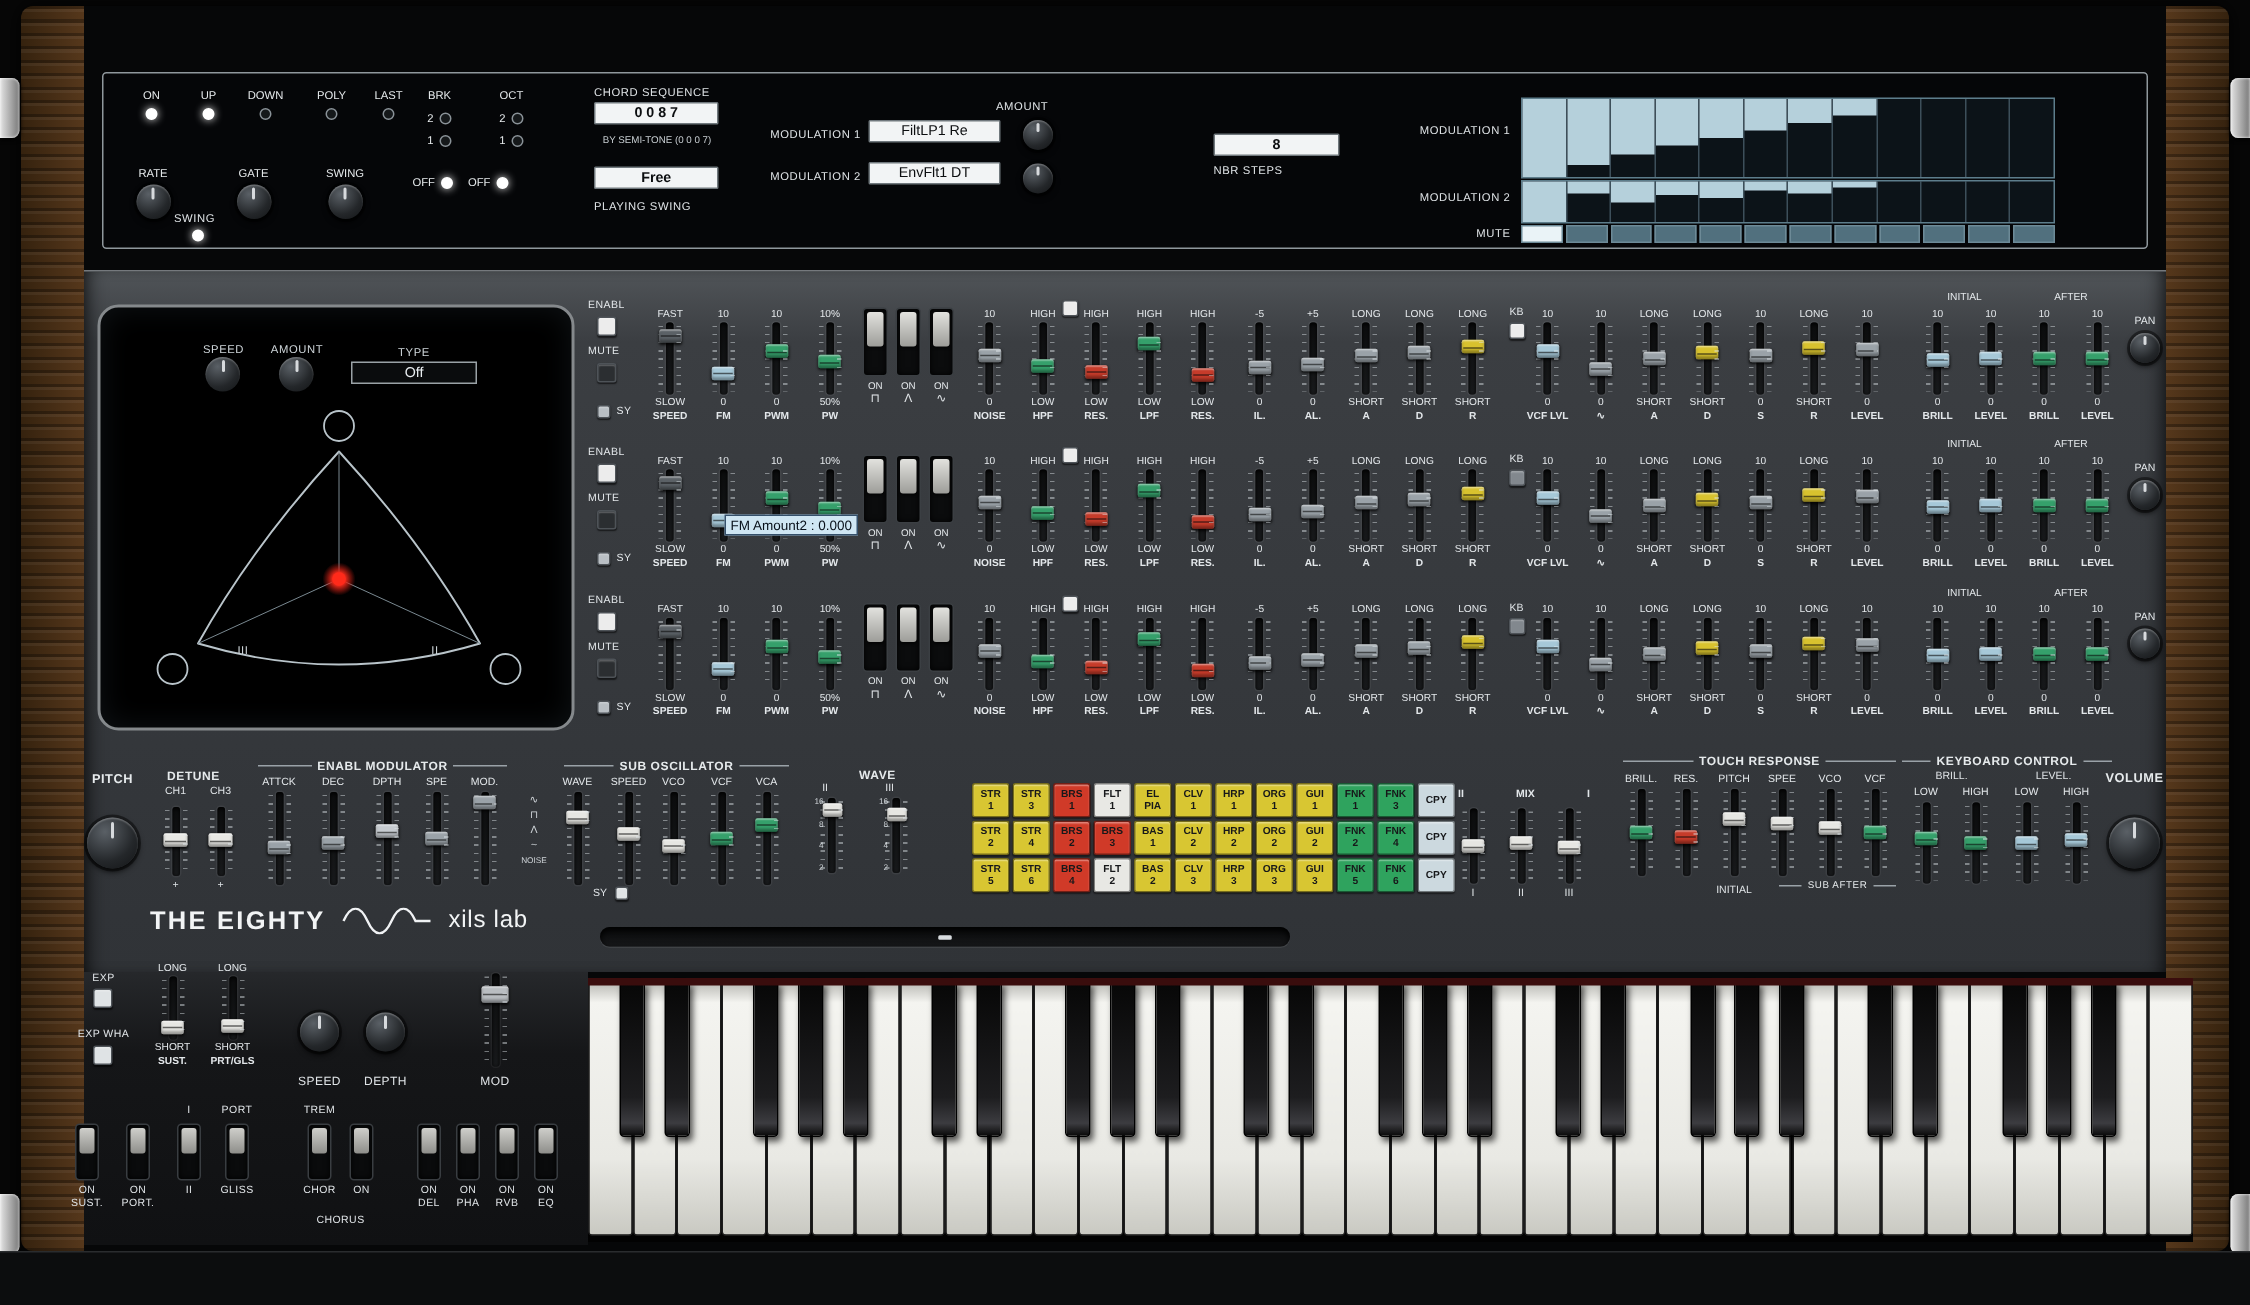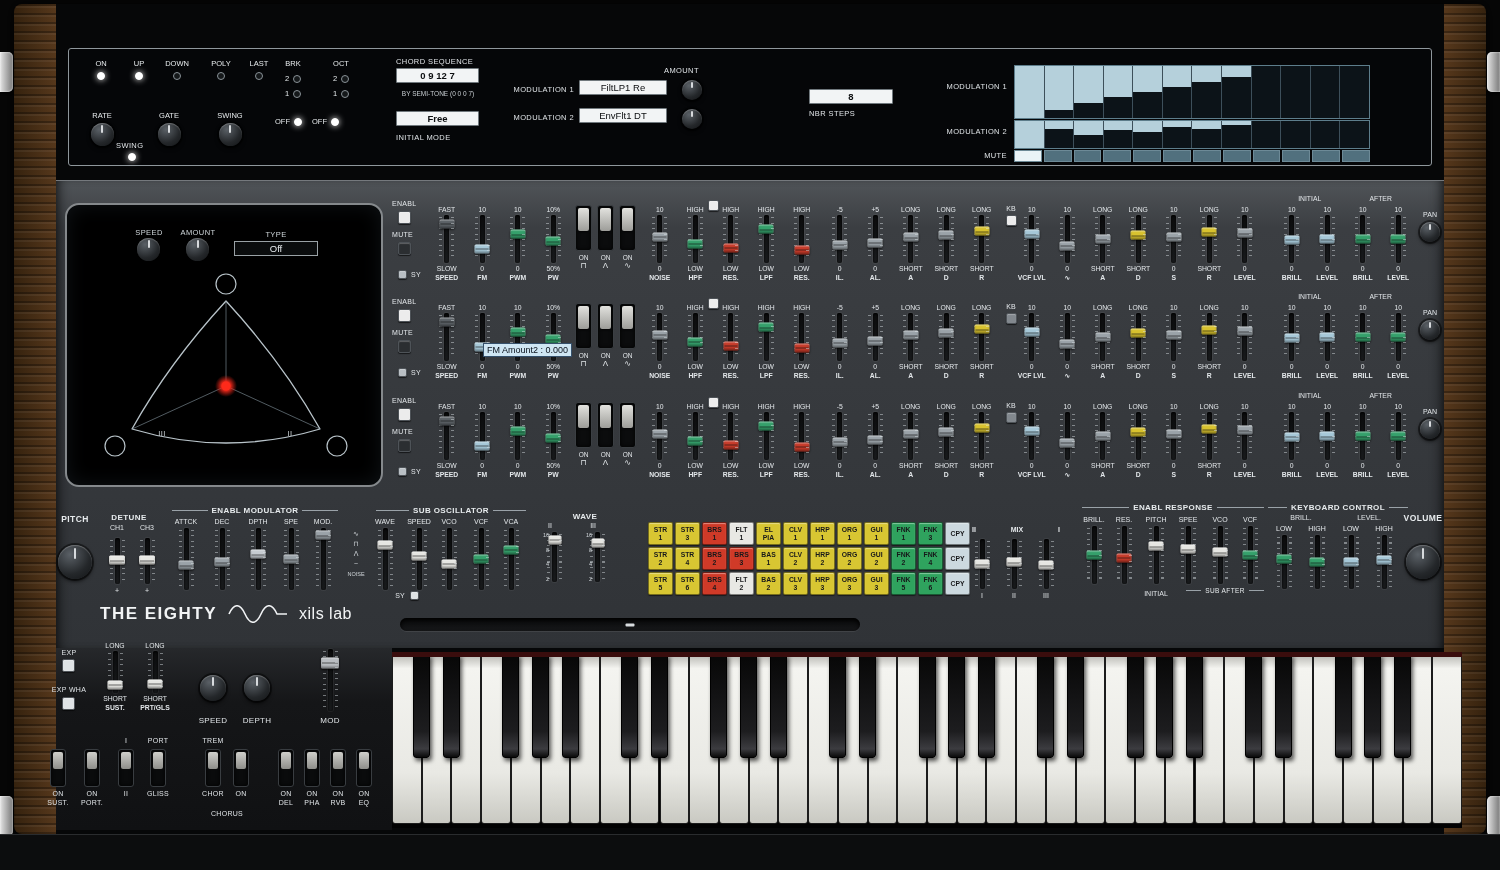--- a/index.html
+++ b/index.html
@@ -161,24 +161,24 @@
   <div class="inner"></div>
   <div class="brk-l" style="top:52px;"></div>
   <div class="brk-l" style="top:796px;"></div>
   <div class="brk-r" style="top:52px;"></div>
   <div class="brk-r" style="top:796px;"></div>
   <div class="case-bottom"></div>
 
 
   <div class="arp" id="arp">
     <div class="arp-lbl" style="left:327px;top:8px;width:84px;">CHORD SEQUENCE</div>
-    <div class="vbox" style="left:327px;top:19px;width:83px;">0 9 12 7</div>
+    <div class="vbox" style="left:327px;top:19px;width:83px;">0 0 8 7</div>
     <div class="arp-sub" style="left:316px;top:41px;width:106px;">BY SEMI-TONE (0 0 0 7)</div>
     <div class="vbox" style="left:327px;top:62px;width:83px;">Free</div>
-    <div class="arp-lbl" style="left:327px;top:84px;width:84px;">INITIAL MODE</div>
+    <div class="arp-lbl" style="left:327px;top:84px;width:84px;">PLAYING SWING</div>
     <div class="arp-lbl right" style="left:425px;top:36px;width:80px;">MODULATION 1</div>
     <div class="vbox" style="left:510px;top:31px;width:88px;font-weight:normal;">FiltLP1 Re</div>
     <div class="arp-lbl right" style="left:425px;top:64px;width:80px;">MODULATION 2</div>
     <div class="vbox" style="left:510px;top:59px;width:88px;font-weight:normal;">EnvFlt1 DT</div>
     <div class="arp-lbl" style="left:595px;top:17px;width:60px;">AMOUNT</div>
     <div class="knob" style="left:613px;top:31px;width:20px;height:20px;"></div>
     <div class="knob" style="left:613px;top:60px;width:20px;height:20px;"></div>
     <div class="vbox" style="left:740px;top:40px;width:84px;">8</div>
     <div class="arp-lbl" style="left:740px;top:60px;width:84px;">NBR STEPS</div>
     <div class="arp-lbl right" style="left:800px;top:33px;width:138px;">MODULATION 1</div>
@@ -1424,21 +1424,21 @@
           <div class="sl-cap" style="top: 46%; background: rgb(230, 230, 226);"></div>
         </div>
       </div>
       <div class="b-sub" style="left: 1004px; top: 592px; width: 20px;">II</div>
       <div class="mini-sl" style="left: 1036px; top: 538px; pointer-events: auto;">
         <div class="sl-track" style="height: 50px;">
           <div class="sl-cap" style="top: 52%; background: rgb(230, 230, 226);"></div>
         </div>
       </div>
       <div class="b-sub" style="left: 1036px; top: 592px; width: 20px;">III</div>
-      <div class="sect-title" style="left: 1082px; top: 503px; width: 182px;">ENABL RESPONSE</div>
+      <div class="sect-title" style="left: 1082px; top: 503px; width: 182px;">TOUCH RESPONSE</div>
       <div class="nsl" style="left: 1076px; top: 515px; pointer-events: auto;">
         <div class="nsl-name">BRILL.</div>
         <div class="sl-track" style="height: 58px;">
           <div class="sl-cap" style="top: 50%; background: rgb(53, 160, 107);"></div>
         </div>
       </div>
       <div class="nsl" style="left: 1106px; top: 515px; pointer-events: auto;">
         <div class="nsl-name">RES.</div>
         <div class="sl-track" style="height: 58px;">
           <div class="sl-cap" style="top: 55%; background: rgb(198, 59, 42);"></div>

